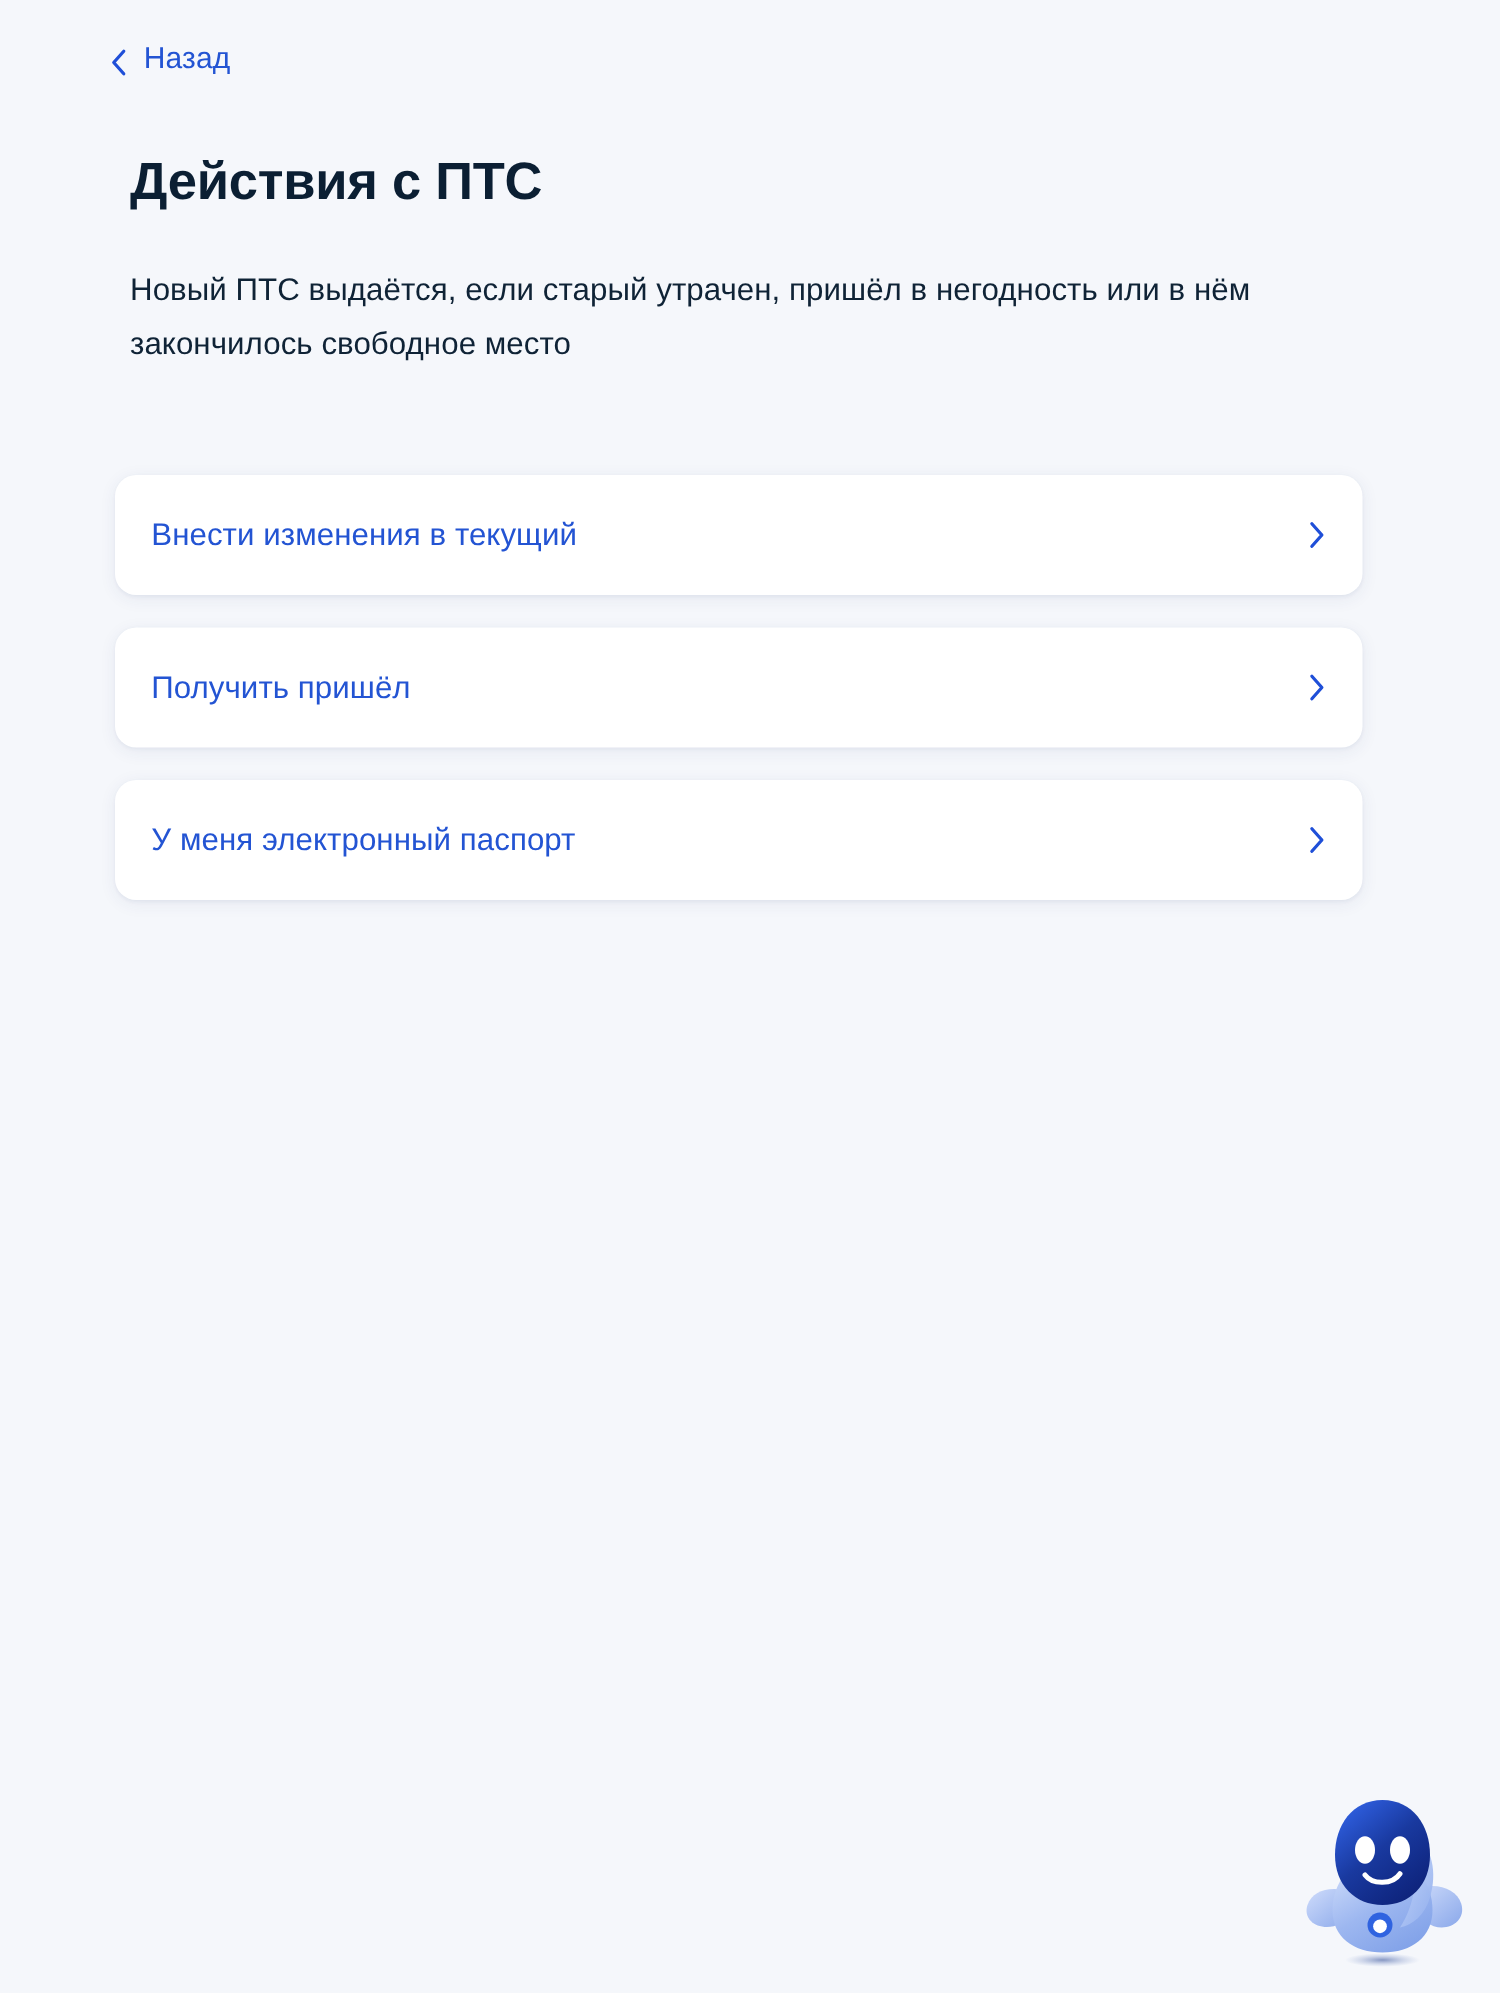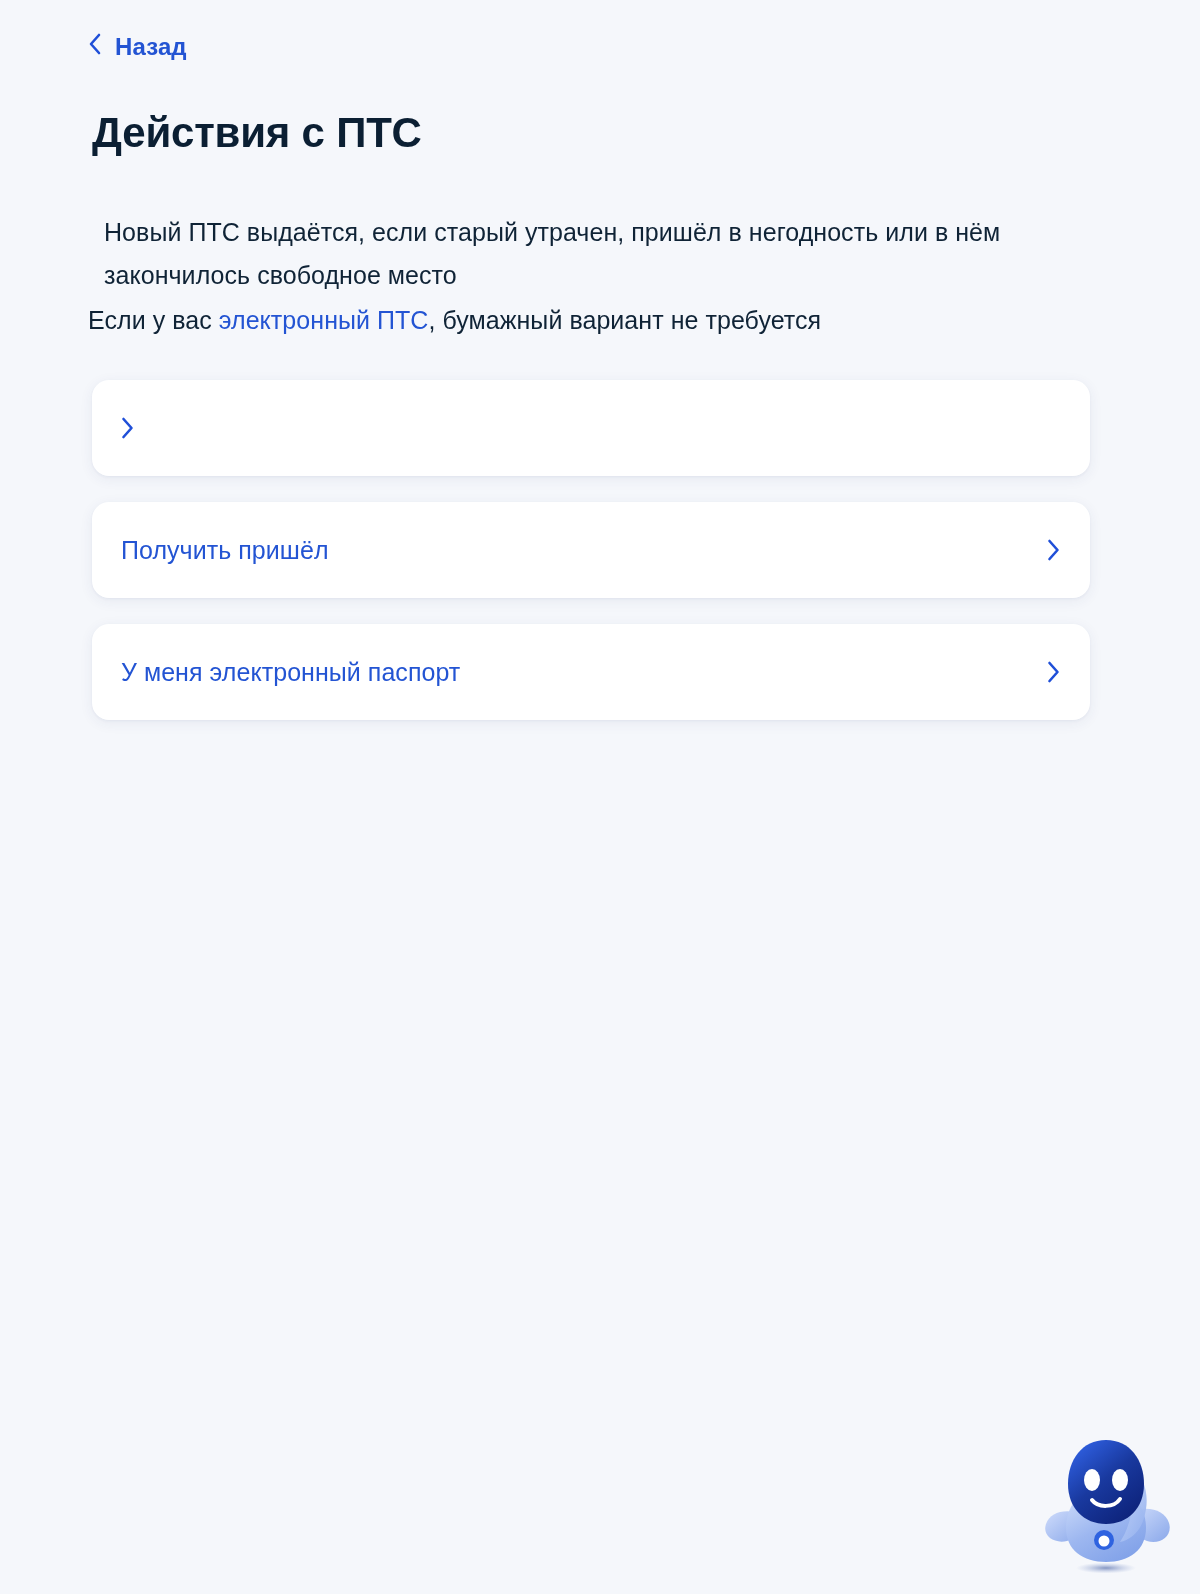--- a/index.html
+++ b/index.html
@@ -22,45 +22,44 @@
     height: 1594px;
     box-sizing: border-box;
   }
 
   
   .back-link {
     position: absolute;
     left: 88px;
     top: 33px;
     display: flex;
-    align-items: flex-start;
+    align-items: flex-end;
     gap: 13px;
     text-decoration: none;
     cursor: pointer;
-    font-weight: bold;
   }
   .back-chevron {
     display: block;
     width: 14px;
     height: 22px;
     color: #1f4fd8;
   }
   .back-label {
     font-size: 24px;
     line-height: 28px;
     color: #2354d3;
     letter-spacing: 0.1px;
   }
 
   
   .page-title {
     position: absolute;
     left: 88px;
     top: 104px;
-    margin: 4px;
+    margin: 16px;
     font-size: 42px;
     line-height: 50px;
     font-weight: 700;
     color: #0b1f33;
     letter-spacing: -0.2px;
     text-align: right;
   }
 
   
   .intro {
@@ -155,25 +154,25 @@
         <path d="M11 2 L3 11 L11 20" stroke="currentColor" stroke-width="2.6" stroke-linecap="round" stroke-linejoin="round"></path>
       </svg>
     </span>
     <span class="back-label">Назад</span>
   </a>
 
   <h1 class="page-title">Действия с ПТС</h1>
 
   <p class="intro">Новый ПТС выдаётся, если старый утрачен, пришёл в негодность или в нём закончилось свободное место</p>
 
-  <p class="note"><span>Если у вас </span><a class="inline-link" href="#">электронный ПТС</a><span>, бумажный вариант не требуется</span></p>
 
   <div class="cards">
 
     <div class="card">
+      <span class="card-label">Внести изменения в текущий</span>
       <span>
         <svg class="card-chevron" viewBox="0 0 13 22" fill="none" aria-hidden="true">
           <path d="M2.5 2 L10.5 11 L2.5 20" stroke="currentColor" stroke-width="2.6" stroke-linecap="round" stroke-linejoin="round"></path>
         </svg>
       </span>
     </div>
 
     <div class="card">
       <span class="card-label">Получить пришёл</span>
       <span>

